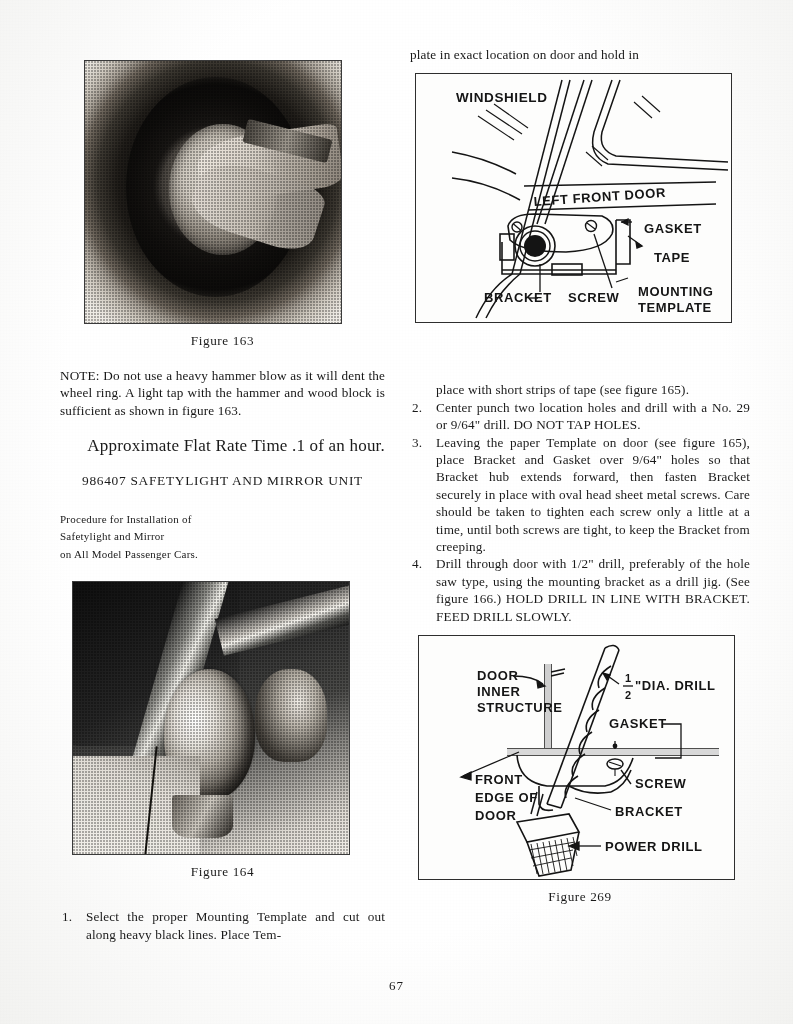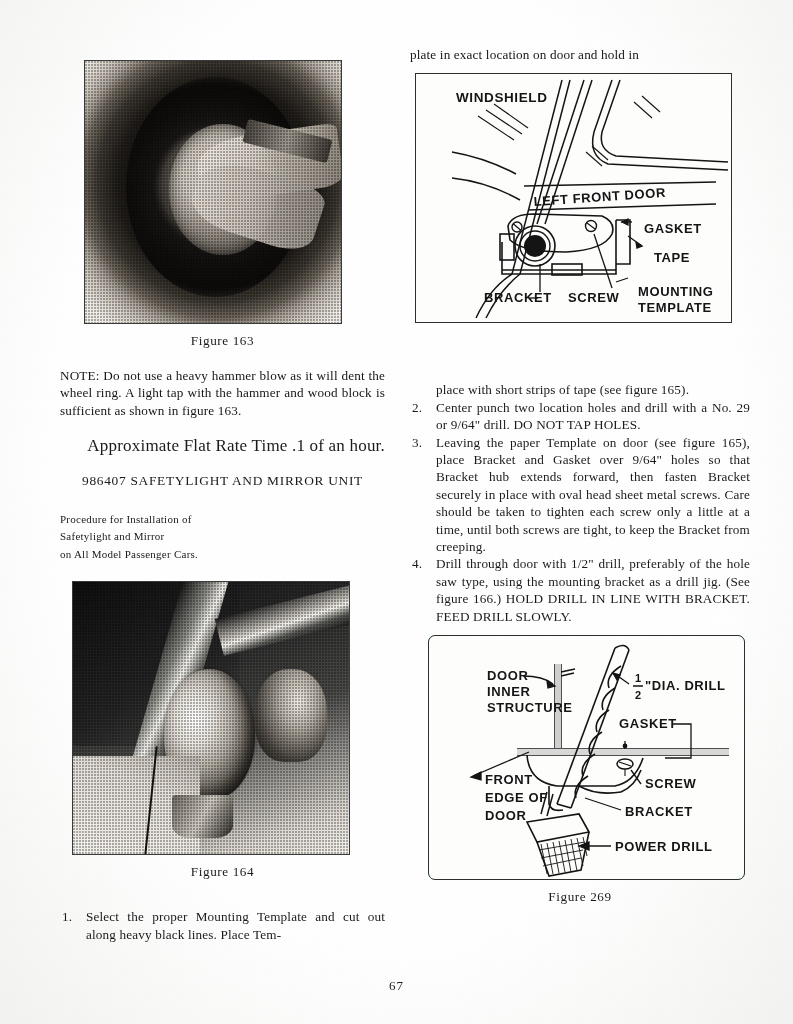--- a/index.html
+++ b/index.html
@@ -237,21 +237,21 @@
   }
 
   
   .figframe {
     position: relative;
     border: 1.6px solid #2e2e2e;
     background: #15803d;
     overflow: hidden;
   }
   #fig165 { width: 315px; height: 248px; margin-left: 5px; }
-  #fig166 { width: 315px; height: 243px; margin-left: 18px; border-radius: 7px; }
+  #fig166 { width: 315px; height: 243px; margin-left: 8px; }
   .figframe svg { display: block; width: 100%; height: 100%; }
   .lbl {
     font-family: "Liberation Sans", sans-serif;
     font-weight: bold;
     fill: #151515;
     letter-spacing: 0.6px;
   }
 
   .pagenum {
     position: absolute;

